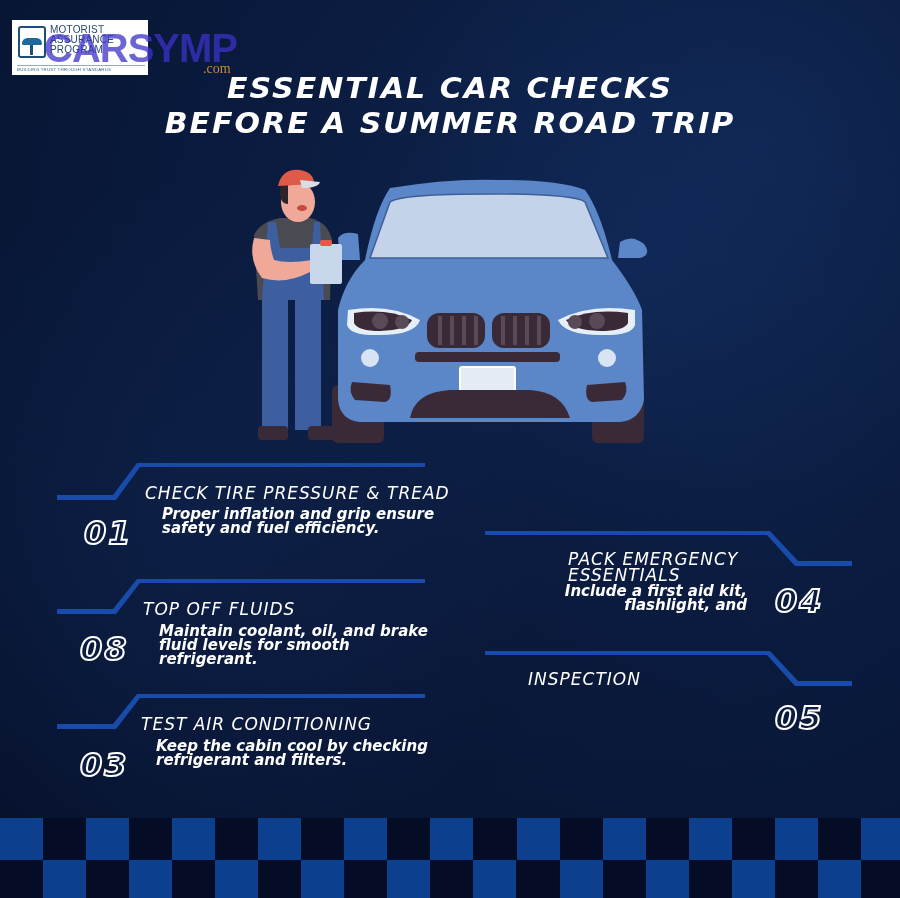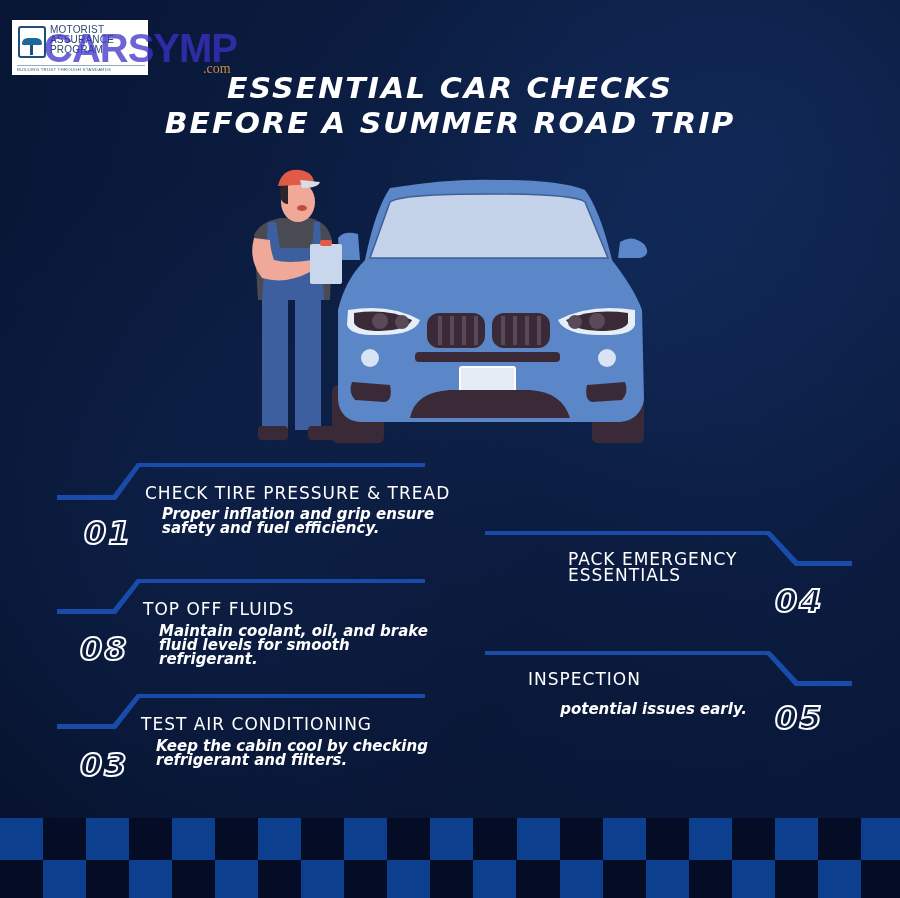--- a/index.html
+++ b/index.html
@@ -58,21 +58,21 @@
     font-family:"DejaVu Sans", sans-serif; font-weight:bold; font-style:italic;
     font-size:30px; line-height:38px; letter-spacing:2px; color:#fff;
     transform: scaleY(0.92);
   }
   
   .illus { position:absolute; left:240px; top:160px; width:420px; height:290px; }
 
   
   .bar { position:absolute; }
   .sec-title {
-    position:absolute; font-family:"DejaVu Sans", sans-serif; 
+    position:absolute; font-family:"DejaVu Sans", sans-serif; font-style:italic;
     font-size:17px; letter-spacing:1px; color:#fff; line-height:16px; white-space:nowrap;
   }
   .sec-desc {
     position:absolute; font-family:"DejaVu Sans", sans-serif; font-weight:bold; font-style:italic;
     font-size:15px; line-height:14px; color:#fff;
   }
   .num {
     position:absolute; font-family:"DejaVu Sans", sans-serif; font-weight:bold; font-style:italic;
     font-size:32px; line-height:32px; color:#0b1c40;
     -webkit-text-stroke:2px #fff; letter-spacing:2px;
@@ -212,28 +212,28 @@
   <div>Keep the cabin cool by checking</div>
   <div>refrigerant and filters.</div>
 </div>
 <div class="num" style="left:80px;top:749px">03</div>
 
 <div class="sec-title" style="left:568px;top:551px">
   <div>PACK EMERGENCY</div>
   <div>ESSENTIALS</div>
 </div>
 <div class="sec-desc right" style="left:500px;width:247px;top:584px">
+  <div>Include a first aid kit, flashlight, and</div>
 </div>
 <div class="num" style="left:775px;top:585px">04</div>
 
 <div class="sec-title" style="left:528px;top:671px">
   <div>INSPECTION</div>
 </div>
 <div class="sec-desc right" style="left:500px;width:247px;top:702px">
-  <div>potential issues early.</div>
 </div>
 <div class="num" style="left:775px;top:702px">05</div>
 
 <svg class="checker" viewBox="0 0 900 80">
   <rect x="0" y="0" width="900" height="80" fill="#050d26"></rect>
   <g fill="#0d3f8f">
     <rect x="0" y="0" width="43" height="42"></rect>
       <rect x="86" y="0" width="43" height="42"></rect>
     <rect x="172" y="0" width="43" height="42"></rect>
       <rect x="258" y="0" width="43" height="42"></rect>

